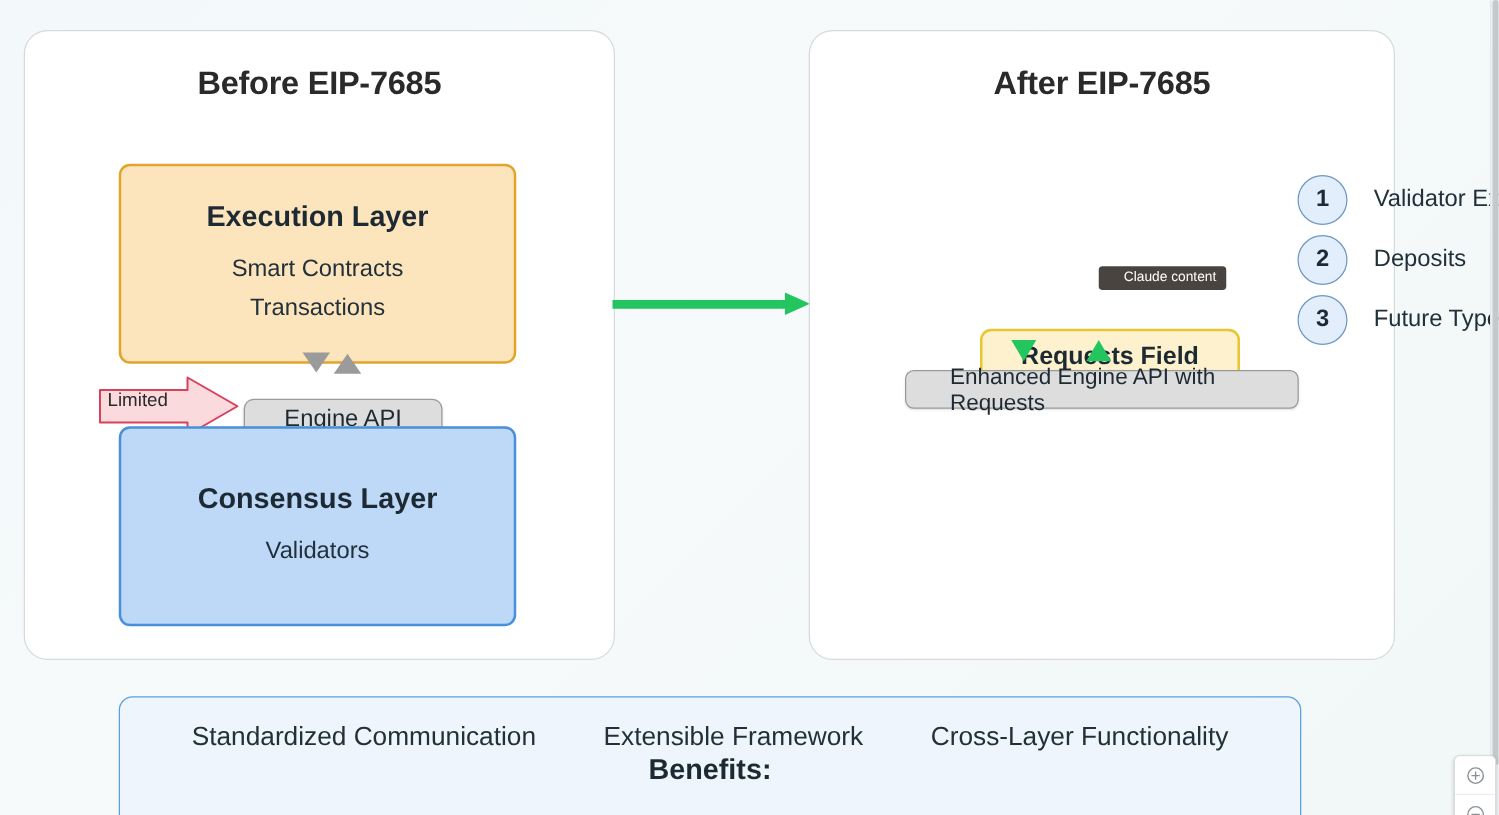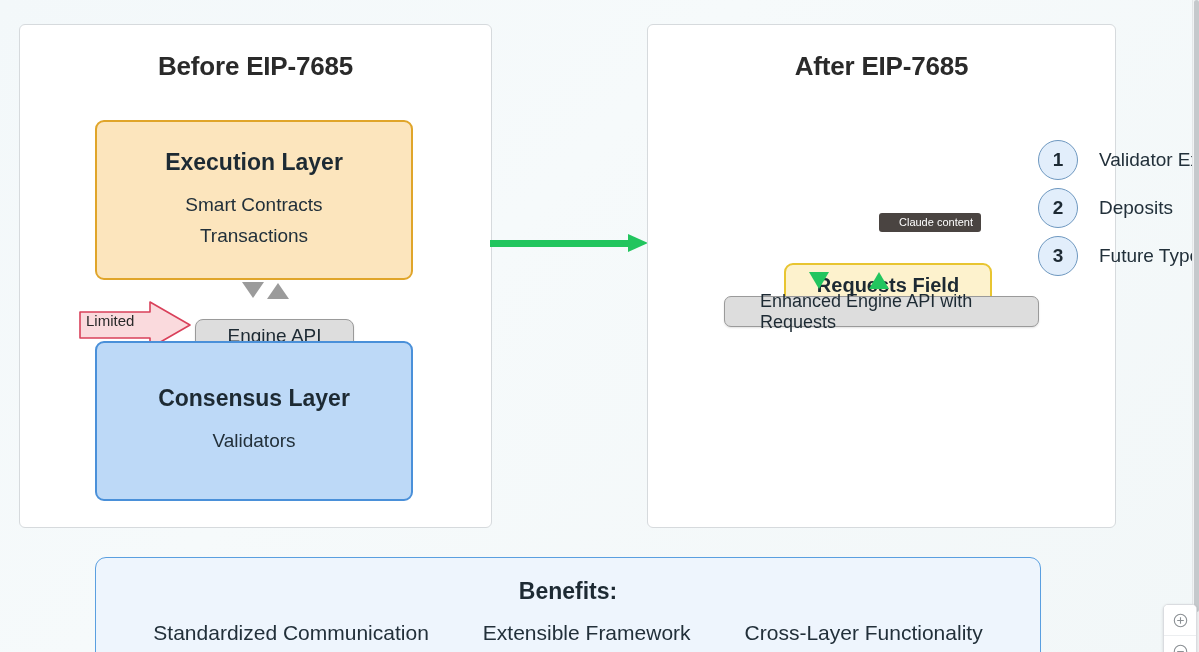--- a/index.html
+++ b/index.html
@@ -27,21 +27,21 @@
     width: 5px; height: 612px;
     background: #c5c9cc;
     border-radius: 3px;
   }
 
   
   .panel {
     position: absolute;
     background: #ffffff;
     border: 1.5px solid #d6dadd;
-    border-radius: 6px;
+    border-radius: 19px;
   }
   #panel-before { left: 19px;  top: 24px; width: 473px; height: 504px; }
   #panel-after  { left: 647px; top: 24px; width: 469px; height: 504px; }
 
   .panel-title {
     position: absolute; left: 0; right: 0; top: 26px;
     text-align: center;
     font-size: 26px; font-weight: bold;
     color: #2a2a2a;
     letter-spacing: -0.2px;
@@ -63,21 +63,21 @@
     border: 2.2px solid #4a90d9;
   }
   .layer-box .lb-title {
     font-size: 23px; font-weight: bold; color: #1d2a33;
     margin-bottom: 14px;
   }
   .layer-box .lb-line {
     font-size: 19px; color: #22303a; line-height: 1.6;
   }
 
-  #exec-before { left: 75px;  top: 95px;  width: 318px; height: 160px; }
+  #exec-before { left: 75px;  top: 106px;  width: 318px; height: 160px; }
   #cons-before { left: 75px;  top: 316px; width: 318px; height: 160px; }
 
   
   .api-pill {
     position: absolute;
     background: #dddddd;
     border: 1.4px solid #9a9a9a;
     border-radius: 8px;
     display: flex; align-items: center; justify-content: center;
     font-size: 19px; color: #1d2a33;
@@ -284,26 +284,26 @@
       <div class="legend-num">2</div>
       <div class="legend-label">Deposits</div>
     </div>
     <div class="legend-row">
       <div class="legend-num">3</div>
       <div class="legend-label">Future Type</div>
     </div>
   </div>
 
   <div id="benefits-box">
-    <div id="benefits-title">Benefits:</div>
     <div id="benefits-items">
       <span>Standardized Communication</span>
       <span>Extensible Framework</span>
       <span>Cross-Layer Functionality</span>
     </div>
+    <div id="benefits-title">Benefits:</div>
   </div>
 
   <div id="zoom-controls">
     <div class="zoom-btn">
       <svg width="15" height="15" viewBox="0 0 15 15">
         <circle cx="7.5" cy="7.5" r="6.2" fill="none" stroke="#8b9094" stroke-width="1.1"></circle>
         <line x1="7.5" y1="4.2" x2="7.5" y2="10.8" stroke="#8b9094" stroke-width="1.1"></line>
         <line x1="4.2" y1="7.5" x2="10.8" y2="7.5" stroke="#8b9094" stroke-width="1.1"></line>
       </svg>
     </div>

